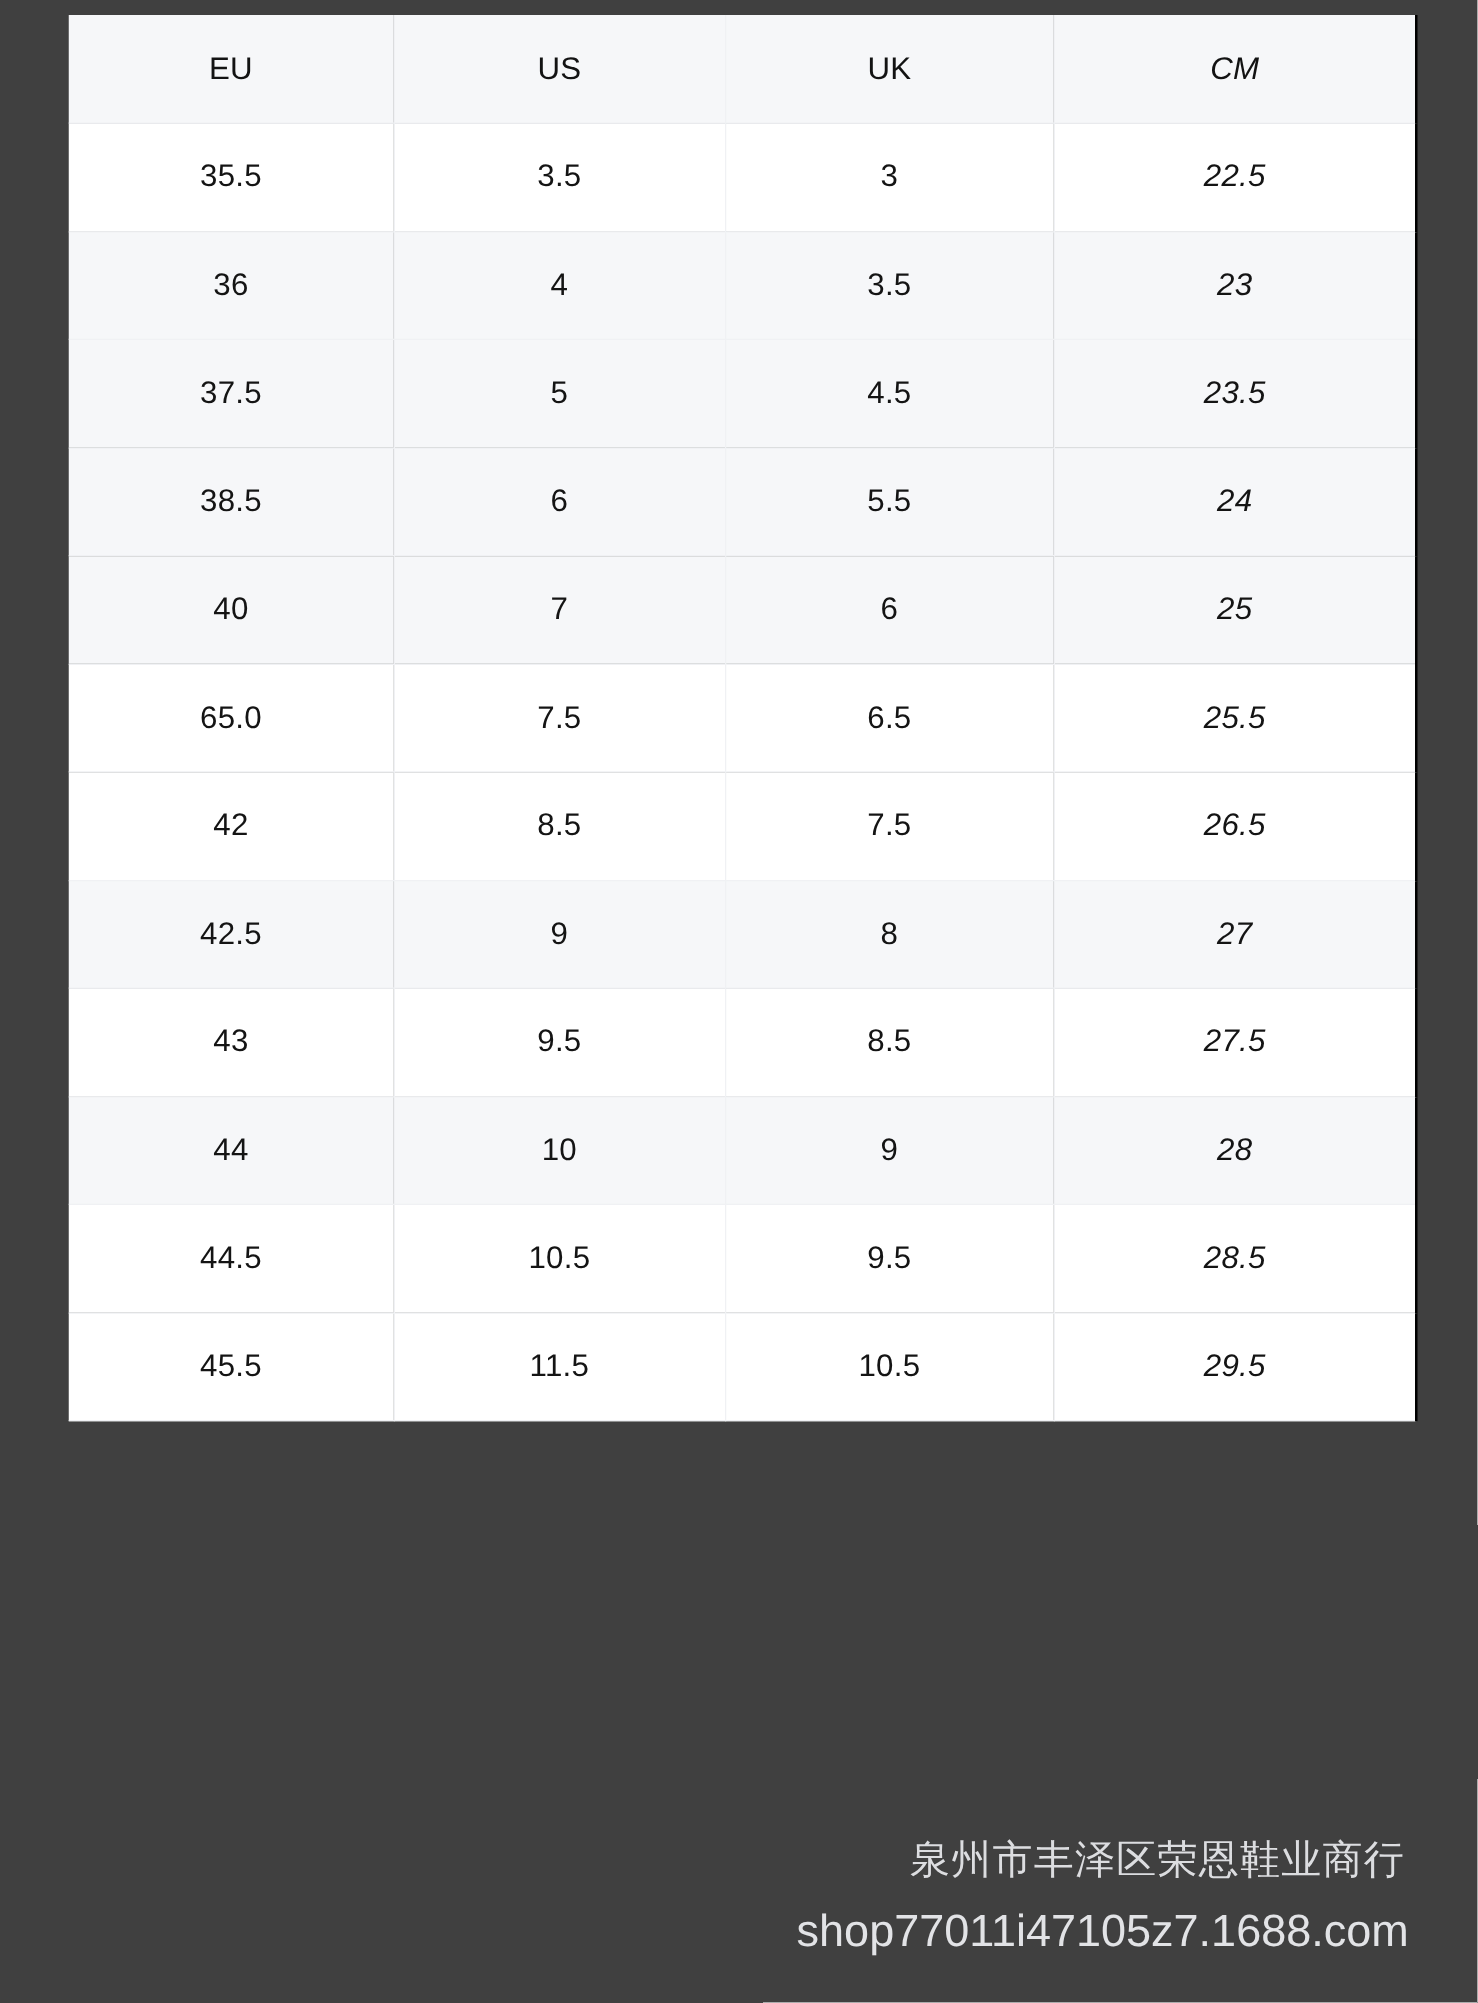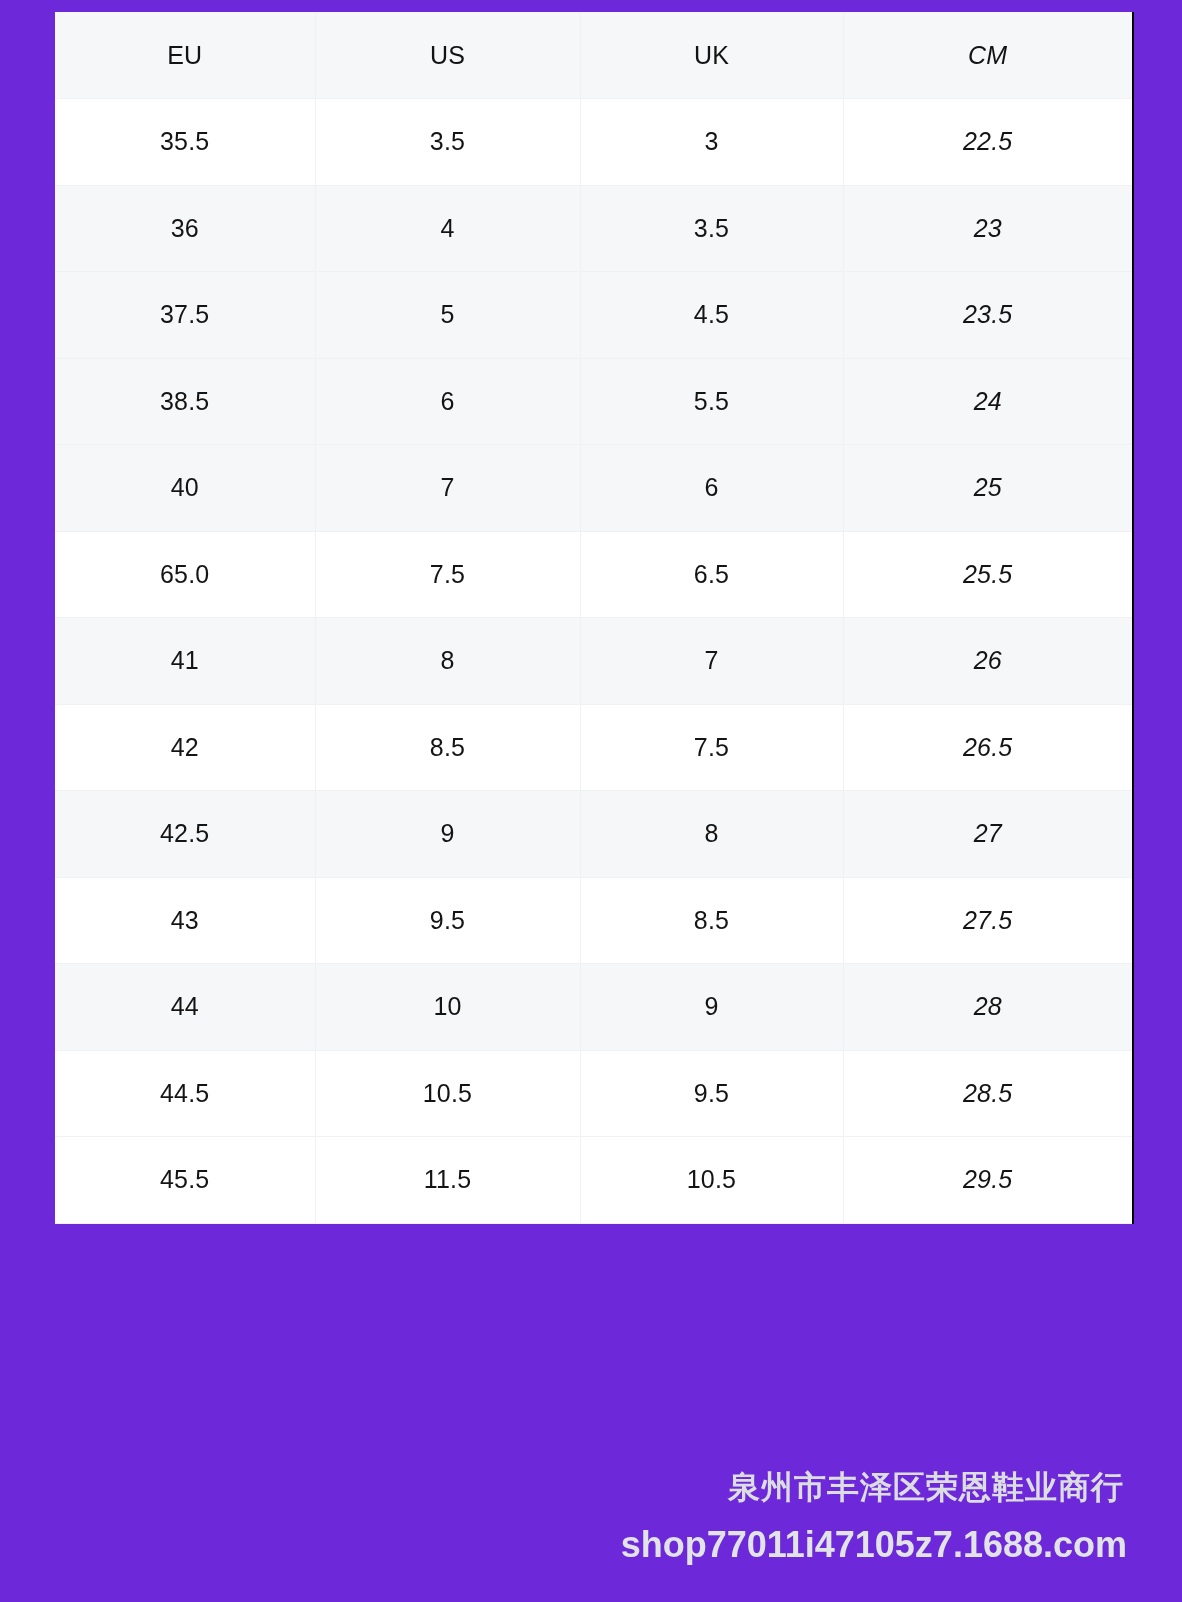--- a/index.html
+++ b/index.html
@@ -8,21 +8,21 @@
     width: 1182px;
     height: 1602px;
     background: #ffffff;
     font-family: "Liberation Sans", sans-serif;
   }
 
   #page {
     position: relative;
     width: 1182px;
     height: 1602px;
-    background: #6d28d9;
+    background: #404040;
     overflow: hidden;
   }
 
   #size-table {
     position: absolute;
     left: 55px;
     top: 12px;
     width: 1078px;
     border-collapse: collapse;
     table-layout: fixed;
@@ -68,21 +68,20 @@
   #size-table tbody tr.row-odd  { background: #ffffff; }
   #size-table tbody tr.row-even { background: #f6f7f9; }
 
   
   .watermark {
     position: absolute;
     color: #d9dadd;
     white-space: nowrap;
     pointer-events: none;
     user-select: none;
-    font-weight: bold;
   }
 
   #watermark-shop-name {
     right: 58px;
     top: 1466px;
     font-size: 32px;
     letter-spacing: 1px;
     color: #dcdde0;
   }
 
@@ -144,26 +143,20 @@
           <td>7</td>
           <td>6</td>
           <td>25</td>
         </tr>
         <tr class="row-odd">
           <td>65.0</td>
           <td>7.5</td>
           <td>6.5</td>
           <td>25.5</td>
         </tr>
-        <tr class="row-even">
-          <td>41</td>
-          <td>8</td>
-          <td>7</td>
-          <td>26</td>
-        </tr>
         <tr class="row-odd">
           <td>42</td>
           <td>8.5</td>
           <td>7.5</td>
           <td>26.5</td>
         </tr>
         <tr class="row-even">
           <td>42.5</td>
           <td>9</td>
           <td>8</td>

